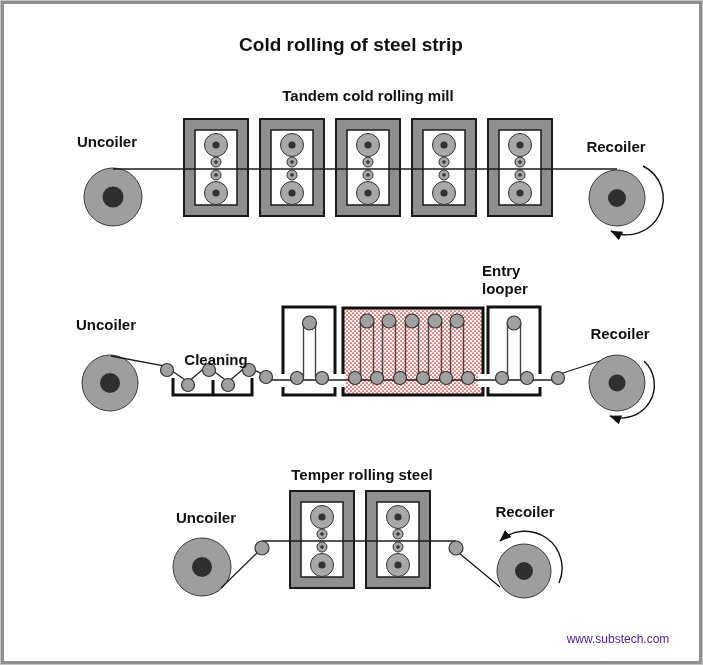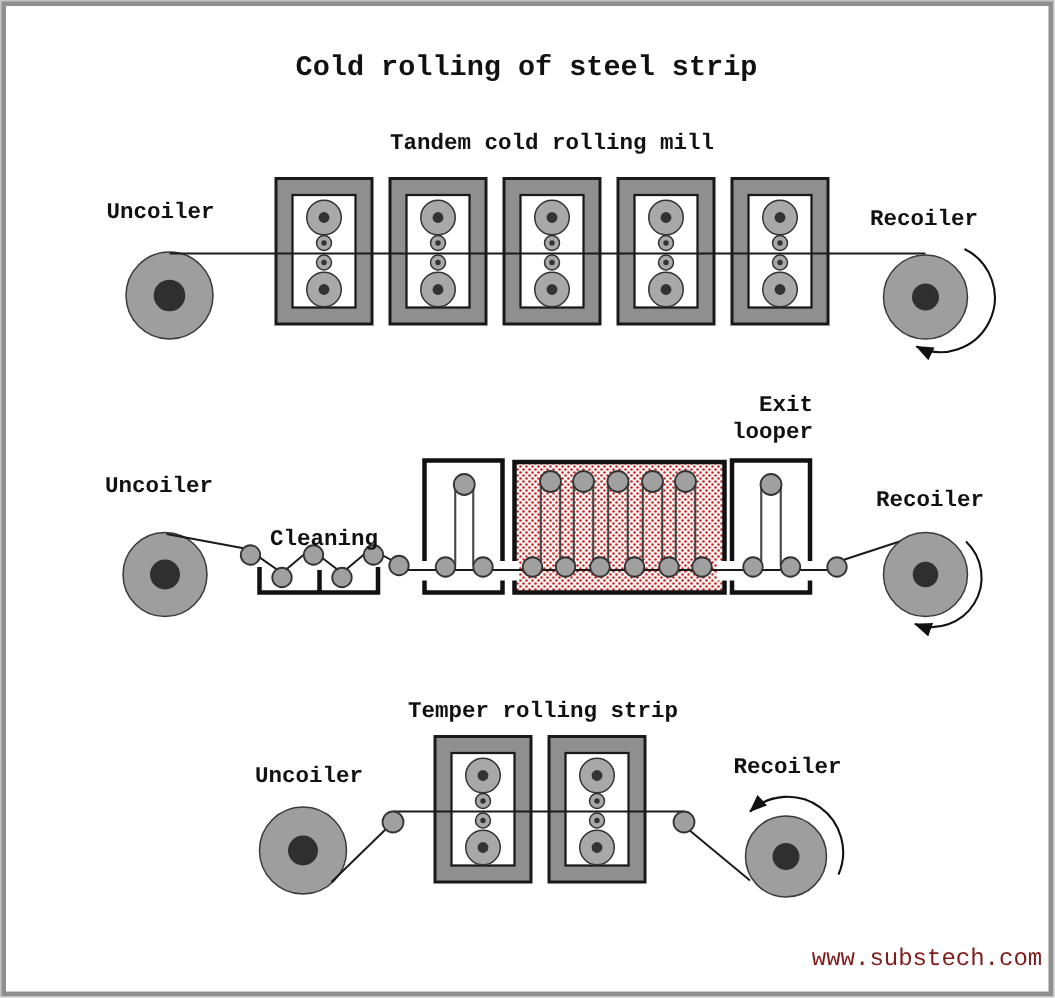--- a/index.html
+++ b/index.html
@@ -4,26 +4,26 @@
 <style>
   html,body{margin:0;padding:0;background:#fff;}
   .screen{
     position:relative;width:703px;height:665px;background:#fff;overflow:hidden;
     box-shadow: inset 0 0 0 1px #c4c4c4, inset 0 0 0 4px #8f8f8f;
     font-family:"Liberation Serif",serif;
   }
   svg.diagram{position:absolute;left:0;top:0;}
   .lbl{
     position:absolute;transform:translateX(-50%);
-    font-family:Liberation Mono, monospace;font-weight:bold;font-size:15px;
-    color:#111;text-align:right;line-height:18px;white-space:nowrap;
+    font-family:Liberation Sans, sans-serif;font-weight:bold;font-size:15px;
+    color:#111;text-align:left;line-height:18px;white-space:nowrap;
   }
   .lbl.wrap{white-space:normal;}
   .title{font-size:19px;line-height:22px;}
-  .watermark{font-weight:normal;font-size:16px;color:#7f1d1d;line-height:18px;}
+  .watermark{font-weight:normal;font-size:12px;color:#4c1d95;line-height:18px;}
 </style>
 </head>
 <body>
 
 <div class="screen">
 
   <svg class="diagram" width="703" height="665" viewBox="0 0 703 665">
     <defs>
       <marker id="arw" viewBox="0 -4 9 8" refX="8.5" refY="0" markerWidth="8.5" markerHeight="7.5" orient="auto">
         <path d="M 9 0 L 0 3.6 L 0 -3.6 Z" fill="#111"></path>
@@ -174,21 +174,21 @@
   </svg>
 
   <div class="lbl title" style="left:351px;top:34px;">Cold rolling of steel strip</div>
 
   <div class="lbl" style="left:368px;top:87px;">Tandem cold rolling mill</div>
   <div class="lbl" style="left:107px;top:133px;">Uncoiler</div>
   <div class="lbl" style="left:616px;top:138px;">Recoiler</div>
 
   <div class="lbl" style="left:106px;top:316px;">Uncoiler</div>
   <div class="lbl" style="left:216px;top:320px;margin-top:31px;">Cleaning</div>
-  <div class="lbl wrap" style="left:512px;top:262px;width:60px;">Exit looper</div>
+  <div class="lbl wrap" style="left:512px;top:262px;width:60px;">Entry looper</div>
   <div class="lbl" style="left:620px;top:325px;">Recoiler</div>
 
-  <div class="lbl" style="left:362px;top:466px;">Temper rolling strip</div>
+  <div class="lbl" style="left:362px;top:466px;">Temper rolling steel</div>
   <div class="lbl" style="left:206px;top:509px;">Uncoiler</div>
   <div class="lbl" style="left:525px;top:503px;">Recoiler</div>
 
   <div class="lbl watermark" style="left:618px;top:630px;">www.substech.com</div>
 </div>
 
 </body></html>

